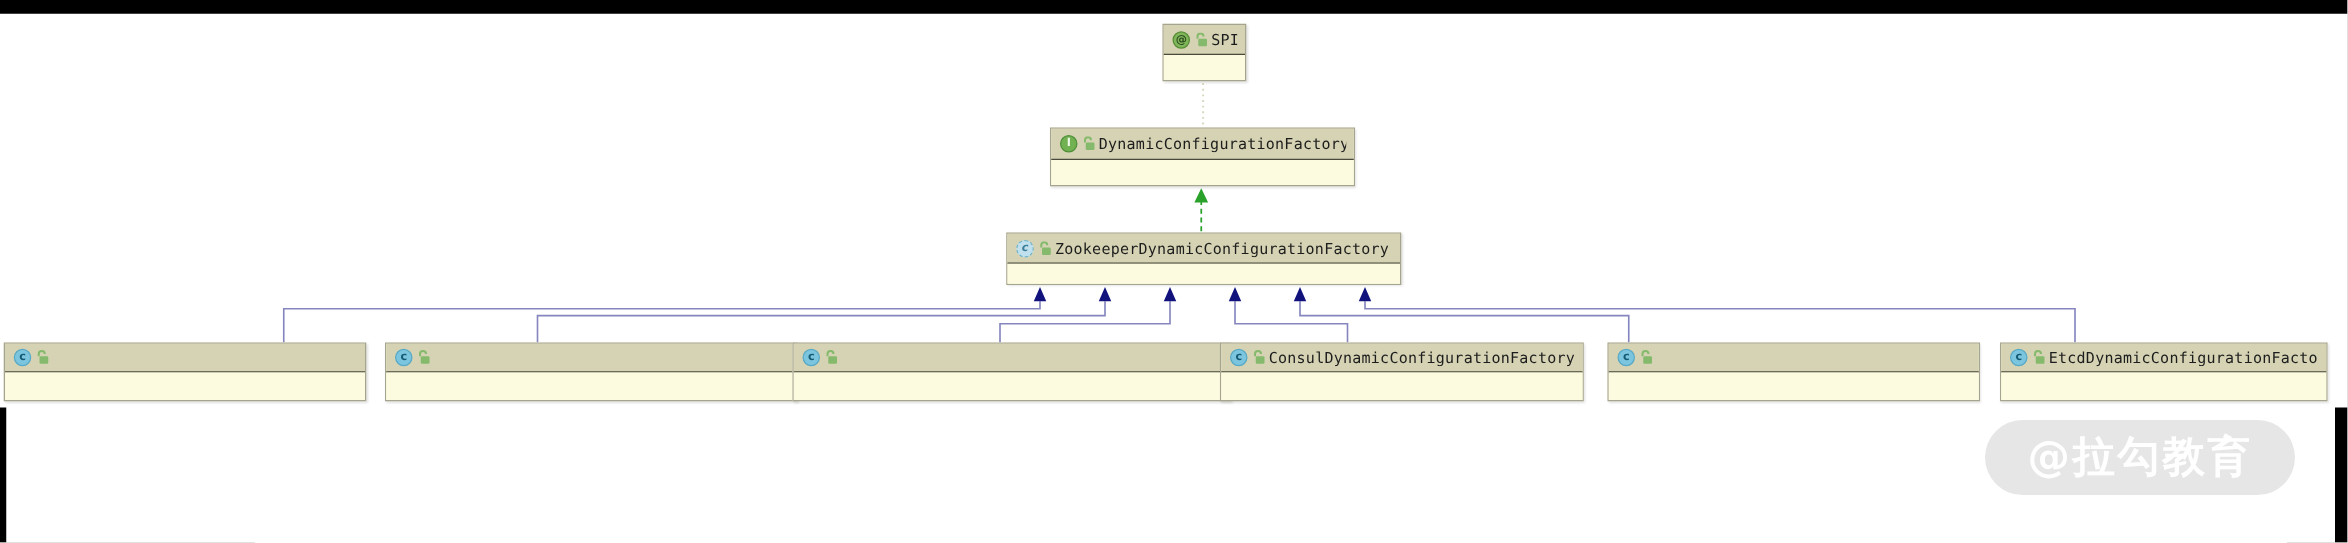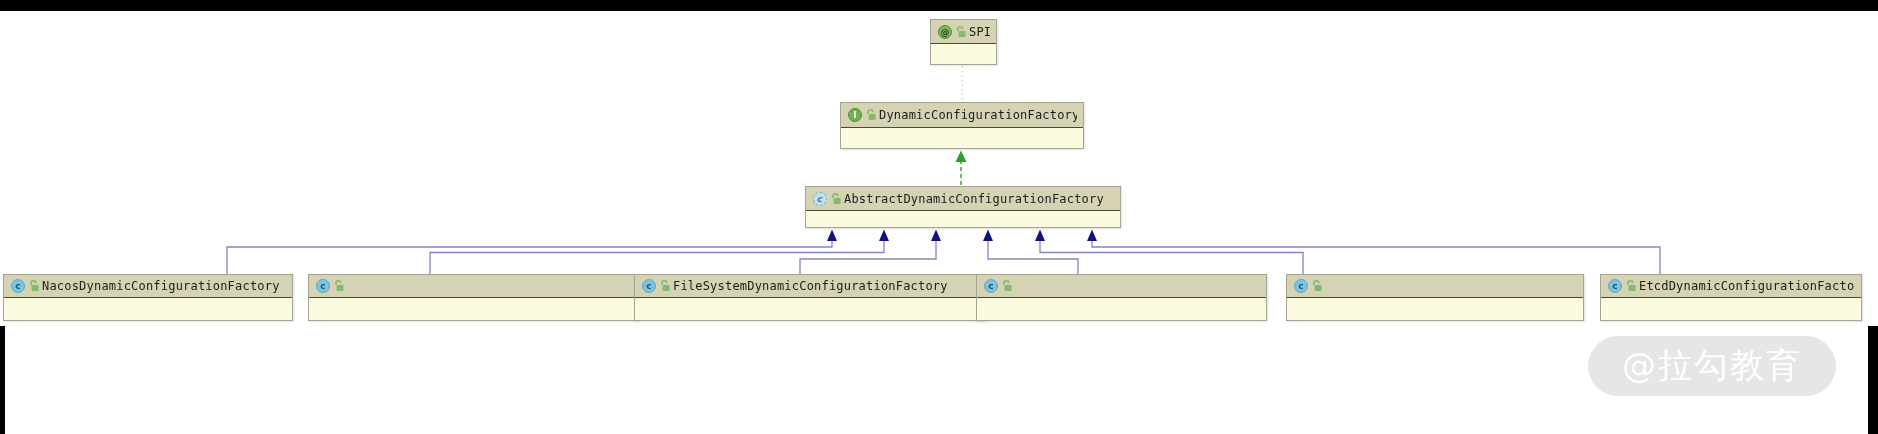--- a/index.html
+++ b/index.html
@@ -62,21 +62,21 @@
 
   .edges{position:absolute;left:0;top:0;pointer-events:none;}
   .edge-inherit{stroke:var(--inherit-line);stroke-width:1.3;fill:none;}
   .arrow-inherit{fill:var(--inherit-arrow);stroke:none;}
   .edge-implements{stroke:var(--implements-arrow);stroke-width:1.4;fill:none;stroke-dasharray:4 3;}
   .arrow-implements{fill:var(--implements-arrow);stroke:none;}
   .edge-annotation{stroke:var(--annotation-link);stroke-width:1.5;fill:none;stroke-dasharray:1.5 3;}
 
   .watermark{position:absolute;left:1588px;top:336px;width:248px;height:60px;border-radius:30px;
         background:var(--watermark-bg);display:flex;align-items:center;justify-content:center;
-        font-family:"DejaVu Sans","Liberation Sans",sans-serif;font-size:34px;font-weight:normal;
+        font-family:"DejaVu Sans","Liberation Sans",sans-serif;font-size:34px;font-weight:bold;
         color:var(--watermark-text-color);letter-spacing:2px;}
 </style>
 </head>
 <body>
 
 <div class="canvas">
 
   <div class="frame-bar frame-top"></div>
 
   <svg class="edges" width="1878" height="434">
@@ -124,33 +124,32 @@
     <div class="node-body"></div>
   </div>
 
   <div class="node" id="node-abstract">
     <div class="node-header">
       <span class="badge badge-abstract">c</span>
       <svg class="lock" width="11" height="12" viewBox="0 0 11 12">
         <path d="M2 5 V3.2 A2.4 2.4 0 0 1 6.8 3.2" fill="none" stroke="var(--lock-icon-color)" stroke-width="1.6"></path>
         <rect x="2.6" y="5" width="7" height="6" rx="1" fill="var(--lock-icon-color)"></rect>
       </svg>
-      <span class="node-title">AbstractDynamicConfigurationFactory</span>
+      <span class="node-title">ZookeeperDynamicConfigurationFactory</span>
     </div>
     <div class="node-body"></div>
   </div>
 
   <div class="node impl" id="node-nacos">
     <div class="node-header">
       <span class="badge badge-class">c</span>
       <svg class="lock" width="11" height="12" viewBox="0 0 11 12">
         <path d="M2 5 V3.2 A2.4 2.4 0 0 1 6.8 3.2" fill="none" stroke="var(--lock-icon-color)" stroke-width="1.6"></path>
         <rect x="2.6" y="5" width="7" height="6" rx="1" fill="var(--lock-icon-color)"></rect>
       </svg>
-      <span class="node-title">NacosDynamicConfigurationFactory</span>
     </div>
     <div class="node-body"></div>
   </div>
 
   <div class="node impl" id="node-zookeeper">
     <div class="node-header">
       <span class="badge badge-class">c</span>
       <svg class="lock" width="11" height="12" viewBox="0 0 11 12">
         <path d="M2 5 V3.2 A2.4 2.4 0 0 1 6.8 3.2" fill="none" stroke="var(--lock-icon-color)" stroke-width="1.6"></path>
         <rect x="2.6" y="5" width="7" height="6" rx="1" fill="var(--lock-icon-color)"></rect>
@@ -159,32 +158,32 @@
     <div class="node-body"></div>
   </div>
 
   <div class="node impl" id="node-filesystem">
     <div class="node-header">
       <span class="badge badge-class">c</span>
       <svg class="lock" width="11" height="12" viewBox="0 0 11 12">
         <path d="M2 5 V3.2 A2.4 2.4 0 0 1 6.8 3.2" fill="none" stroke="var(--lock-icon-color)" stroke-width="1.6"></path>
         <rect x="2.6" y="5" width="7" height="6" rx="1" fill="var(--lock-icon-color)"></rect>
       </svg>
-      <span class="node-title">FileSystemDynamicConfigurationFactory</span>
     </div>
     <div class="node-body"></div>
   </div>
 
   <div class="node impl" id="node-consul">
     <div class="node-header">
       <span class="badge badge-class">c</span>
       <svg class="lock" width="11" height="12" viewBox="0 0 11 12">
         <path d="M2 5 V3.2 A2.4 2.4 0 0 1 6.8 3.2" fill="none" stroke="var(--lock-icon-color)" stroke-width="1.6"></path>
         <rect x="2.6" y="5" width="7" height="6" rx="1" fill="var(--lock-icon-color)"></rect>
       </svg>
+      <span class="node-title">ConsulDynamicConfigurationFactory</span>
     </div>
     <div class="node-body"></div>
   </div>
 
   <div class="node impl" id="node-apollo">
     <div class="node-header">
       <span class="badge badge-class">c</span>
       <svg class="lock" width="11" height="12" viewBox="0 0 11 12">
         <path d="M2 5 V3.2 A2.4 2.4 0 0 1 6.8 3.2" fill="none" stroke="var(--lock-icon-color)" stroke-width="1.6"></path>
         <rect x="2.6" y="5" width="7" height="6" rx="1" fill="var(--lock-icon-color)"></rect>

